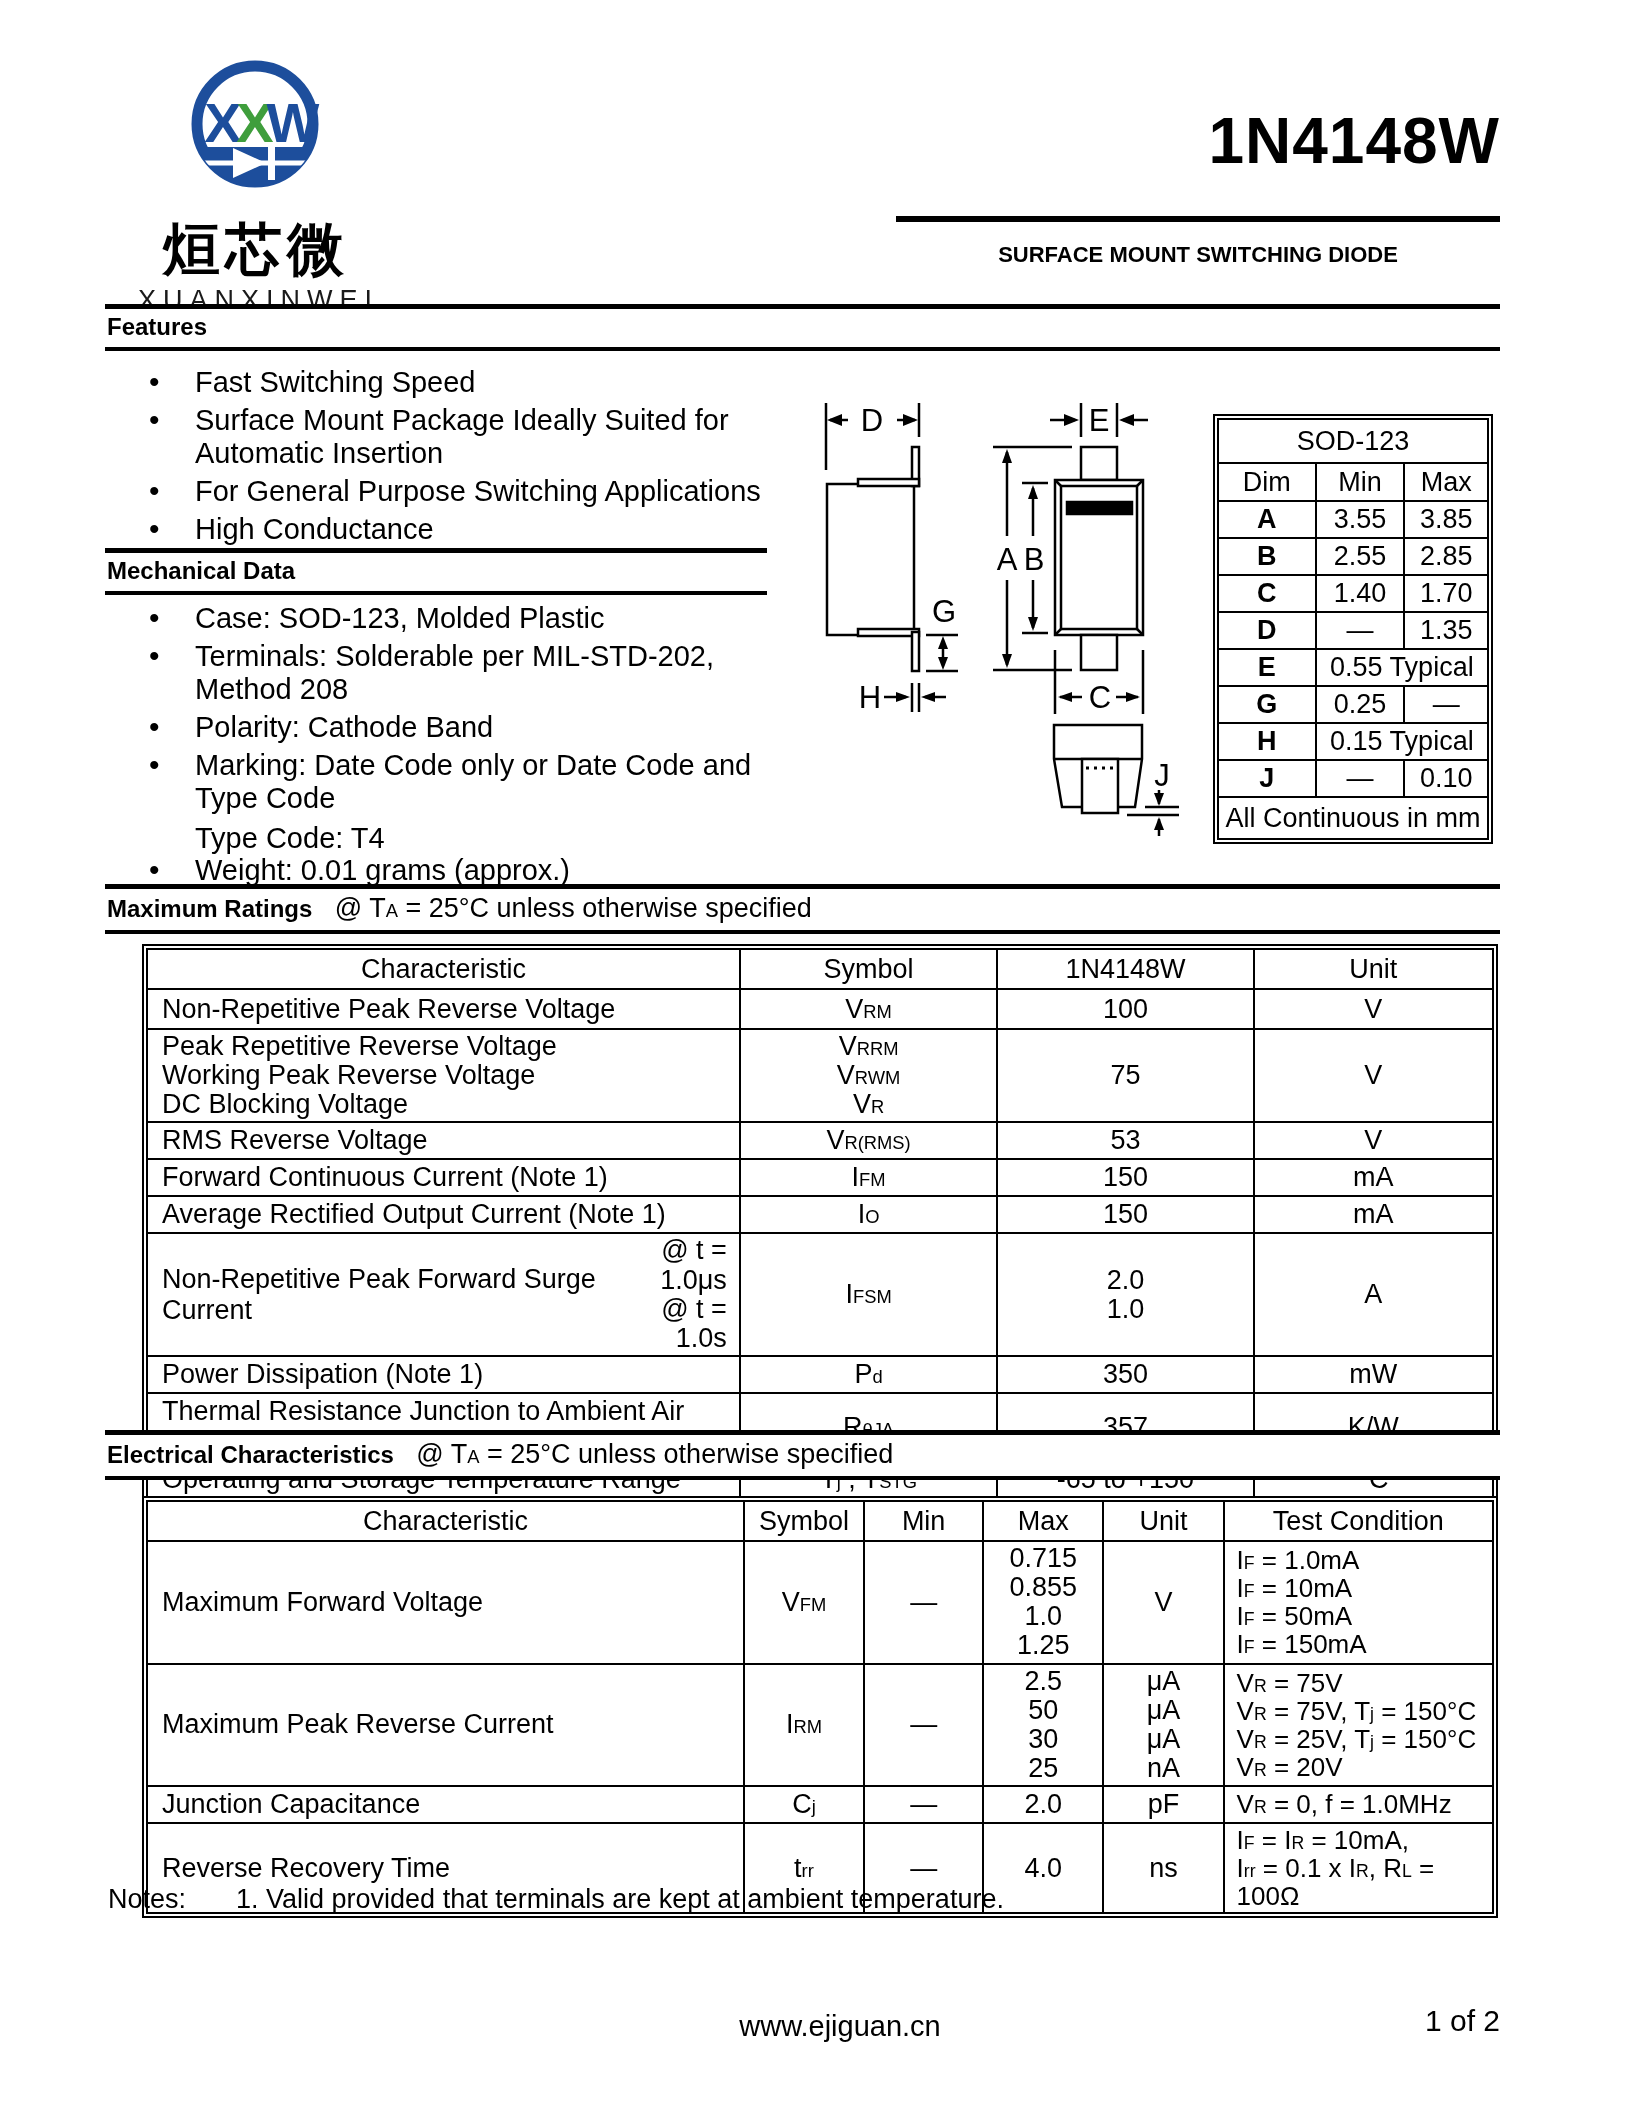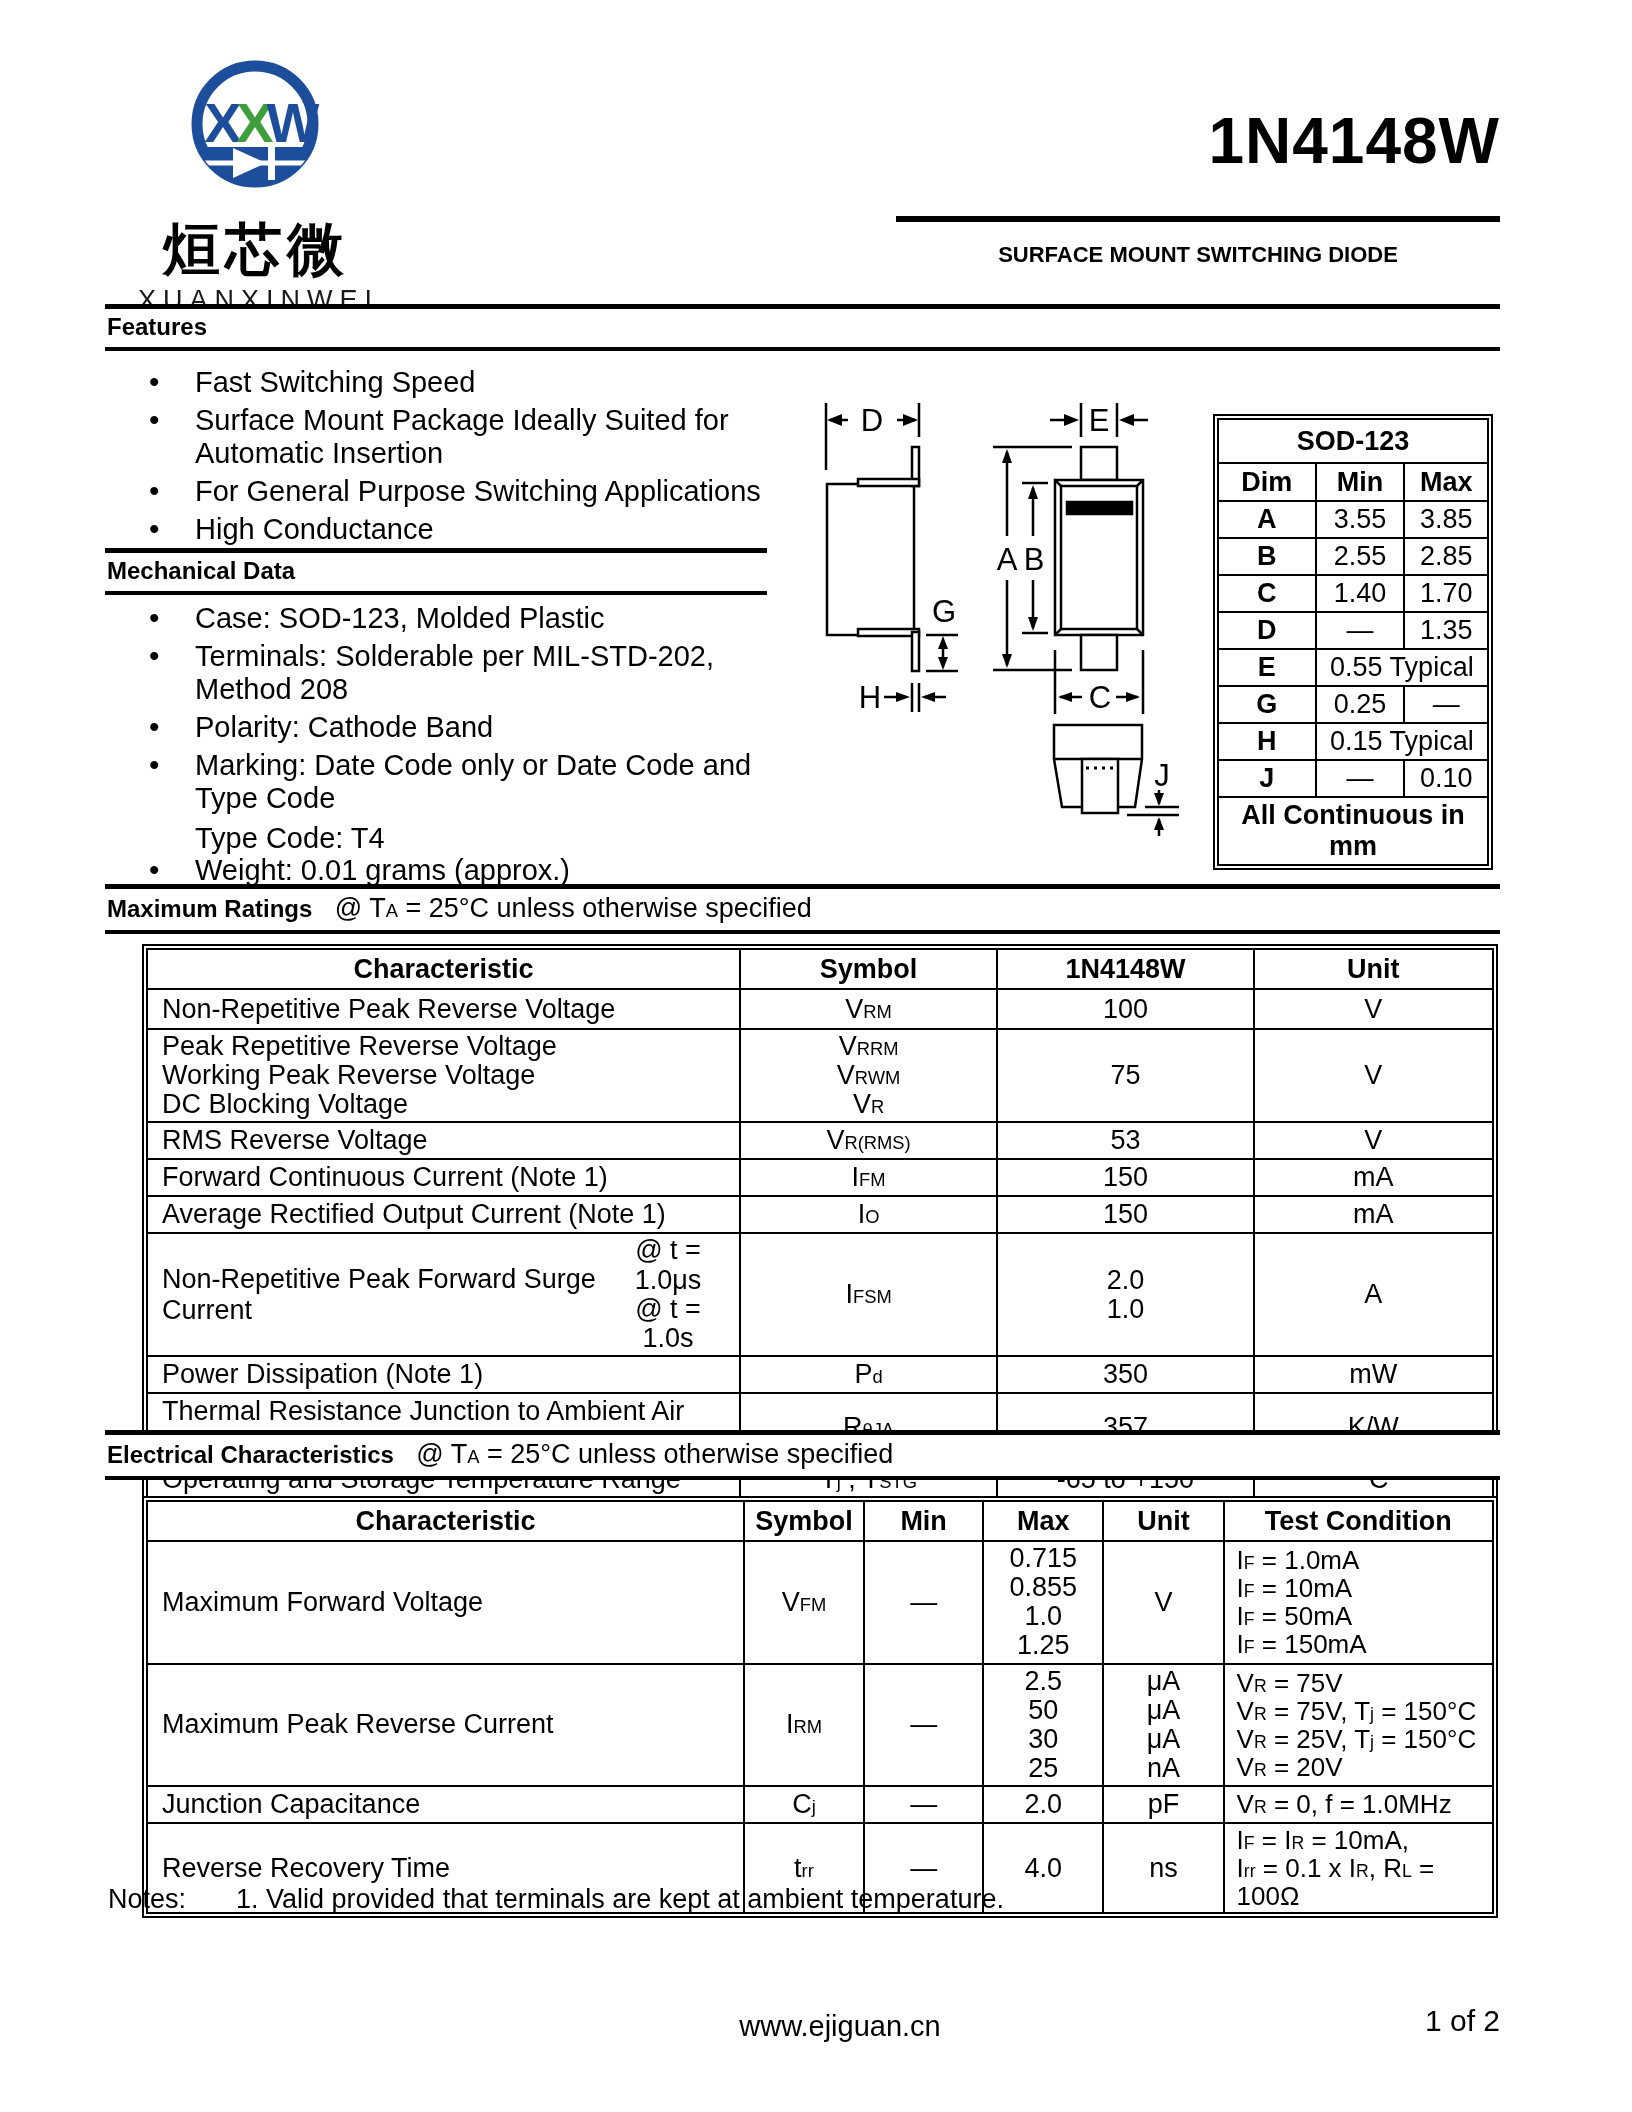--- a/index.html
+++ b/index.html
@@ -29,26 +29,26 @@
   .blist{position:absolute;left:105px;width:730px;list-style:none;margin:0;padding:0;font-size:29px;}
   .blist li{position:relative;padding-left:90px;margin-bottom:5px;line-height:33px;max-width:710px;}
   .blist li::before{content:"•";position:absolute;left:44px;top:-1px;font-size:30px;}
   .plain-line{position:absolute;font-size:29px;}
 
   
   .dbl{position:absolute;border:2px solid #000;padding:2px;background:#fff;}
   table{border-collapse:collapse;width:100%;table-layout:fixed;}
   td,th{border:2px solid #000;font-size:27px;padding:2px 10px;vertical-align:middle;
         overflow:hidden;}
-  th{font-weight:bold;text-align:center;}
+  th{font-weight:normal;text-align:center;}
   td.char{text-align:left;padding-left:14px;}
   td.c{text-align:center;padding-left:4px;padding-right:4px;}
   td.test{text-align:left;padding-left:12px;font-size:26px;}
   .surge{display:flex;justify-content:space-between;align-items:center;}
-  .surge-cond{text-align:center;padding-right:2px;}
+  .surge-cond{text-align:right;padding-right:2px;}
   .dimtab td,.dimtab th{font-size:27px;padding:2px 4px;text-align:center;}
   .dimtab .dimletter{font-weight:bold;}
 
   
   .notes{position:absolute;left:108px;top:1884px;font-size:27px;display:flex;}
   .notes .lbl{width:128px;}
   .footer-url{position:absolute;left:640px;top:2010px;width:400px;text-align:center;font-size:29px;}
   .footer-page{position:absolute;left:1380px;top:2004px;width:120px;text-align:right;font-size:30px;}
 
   

